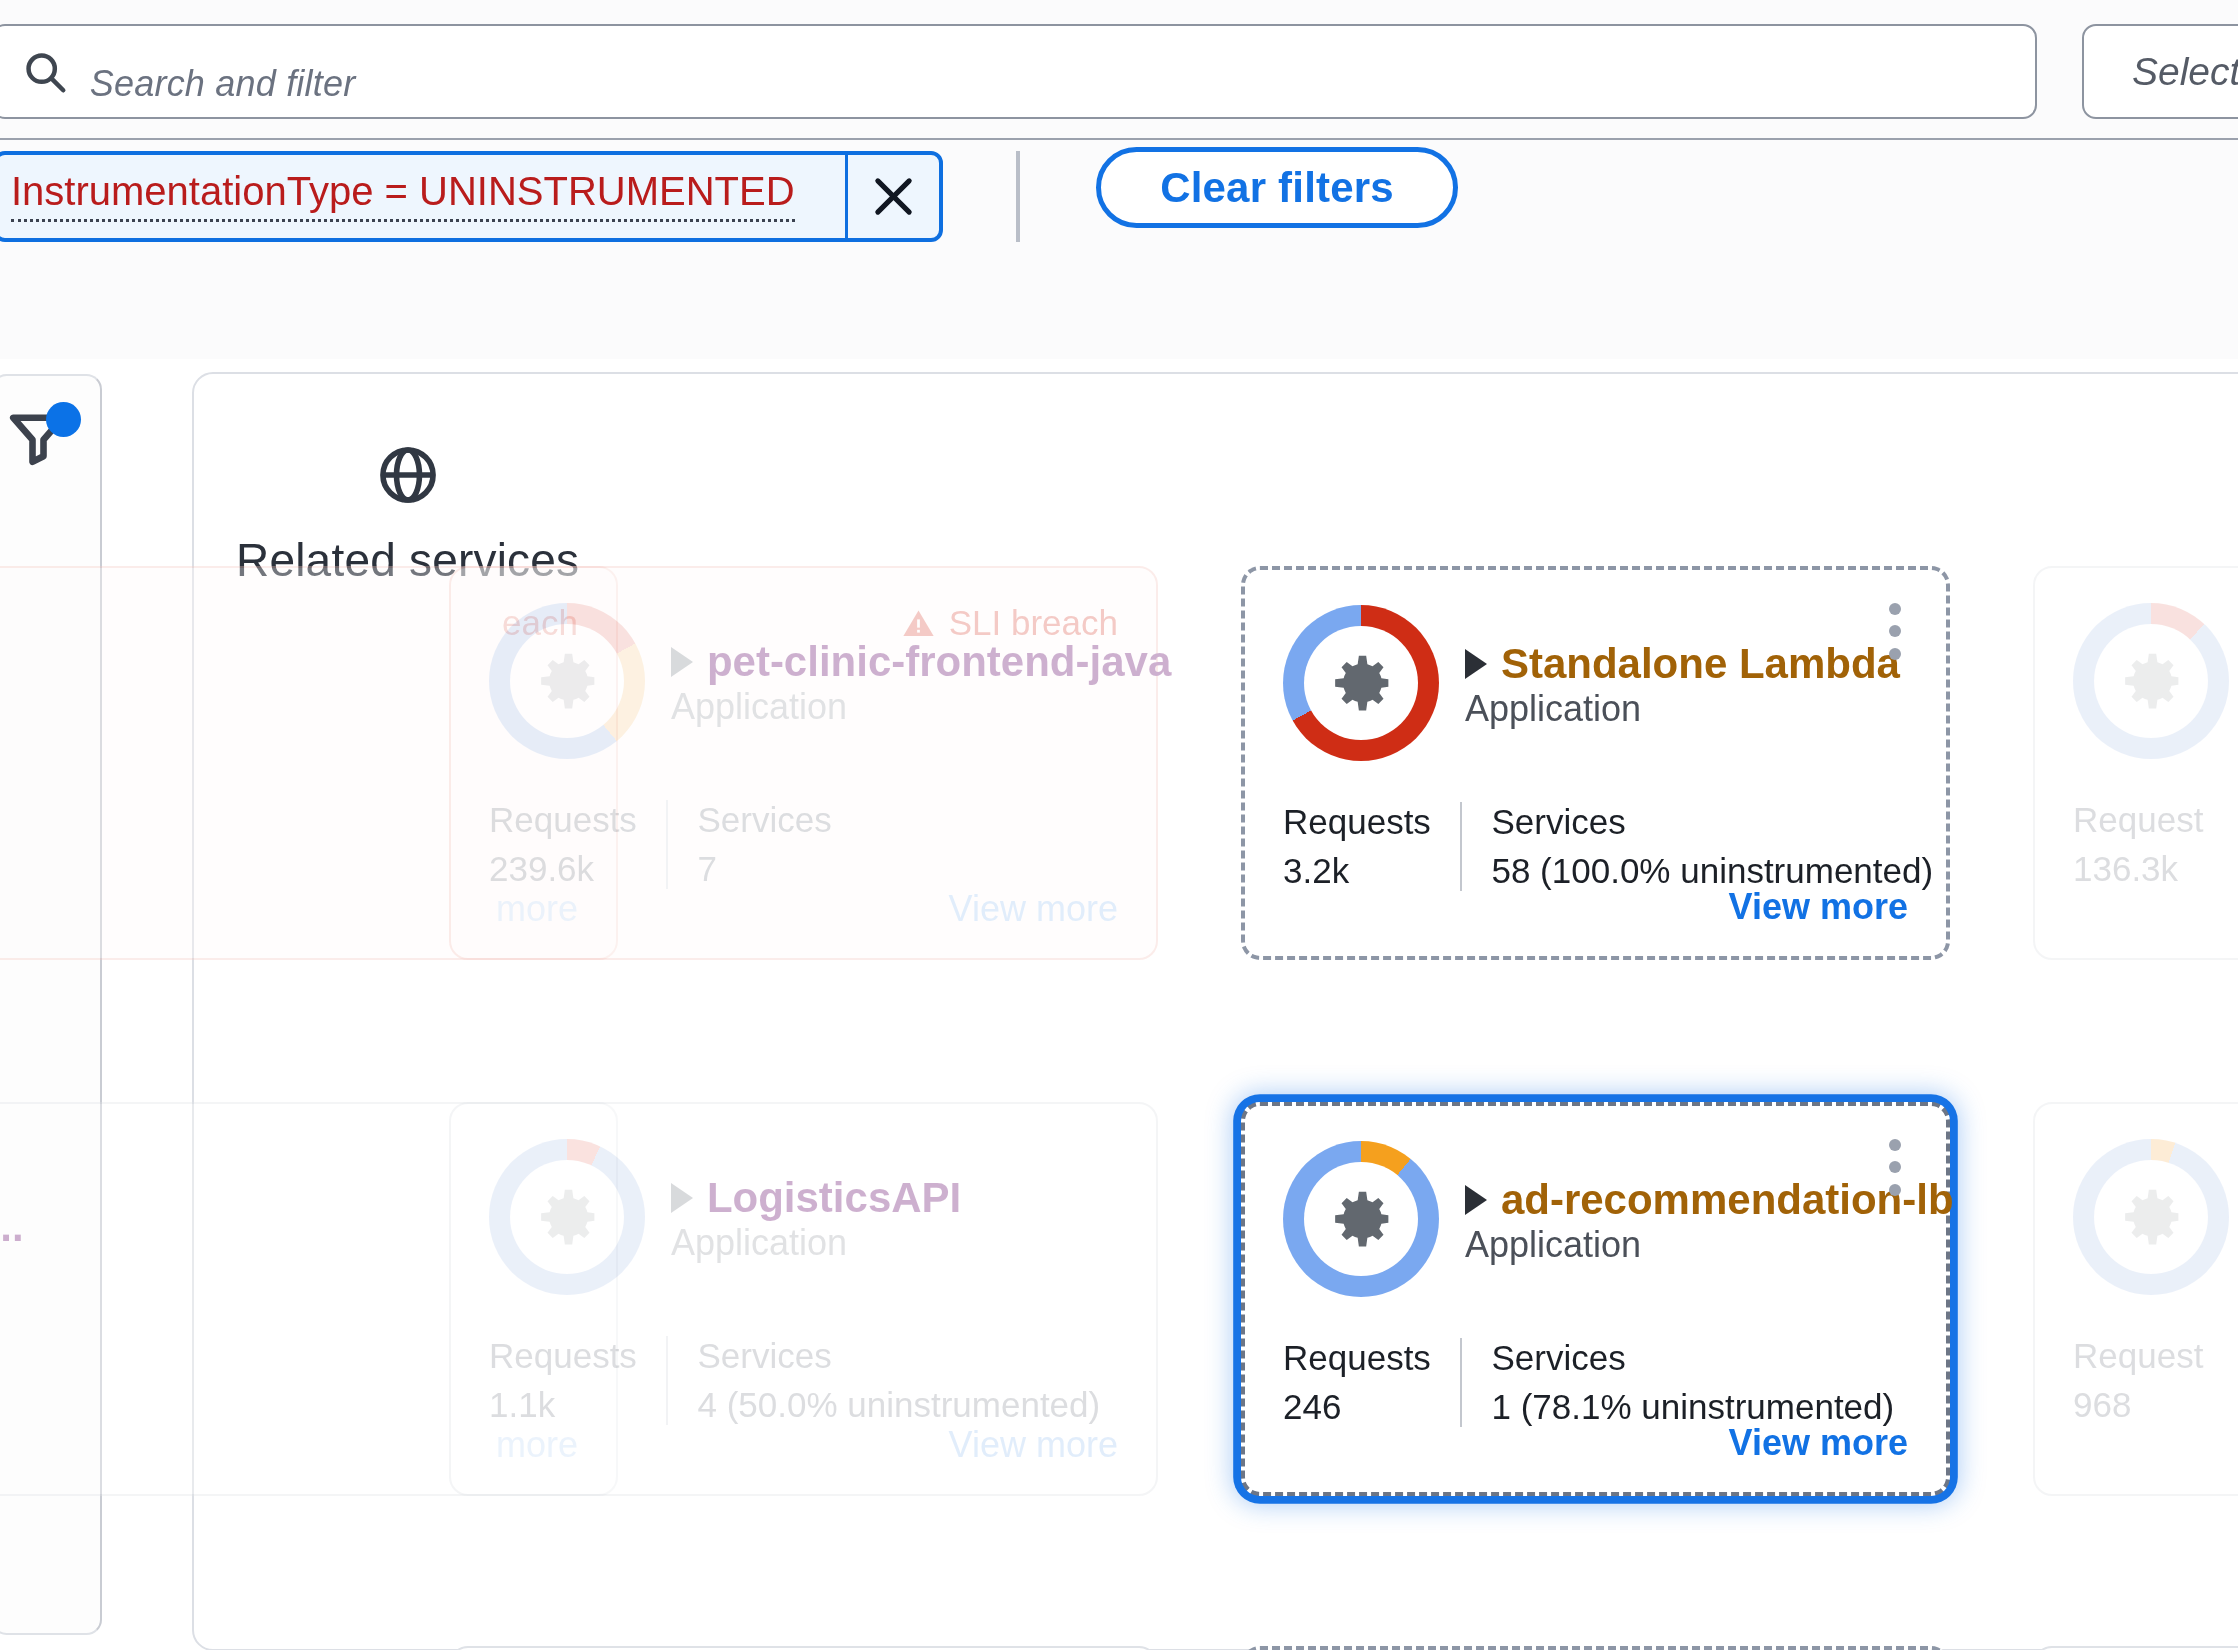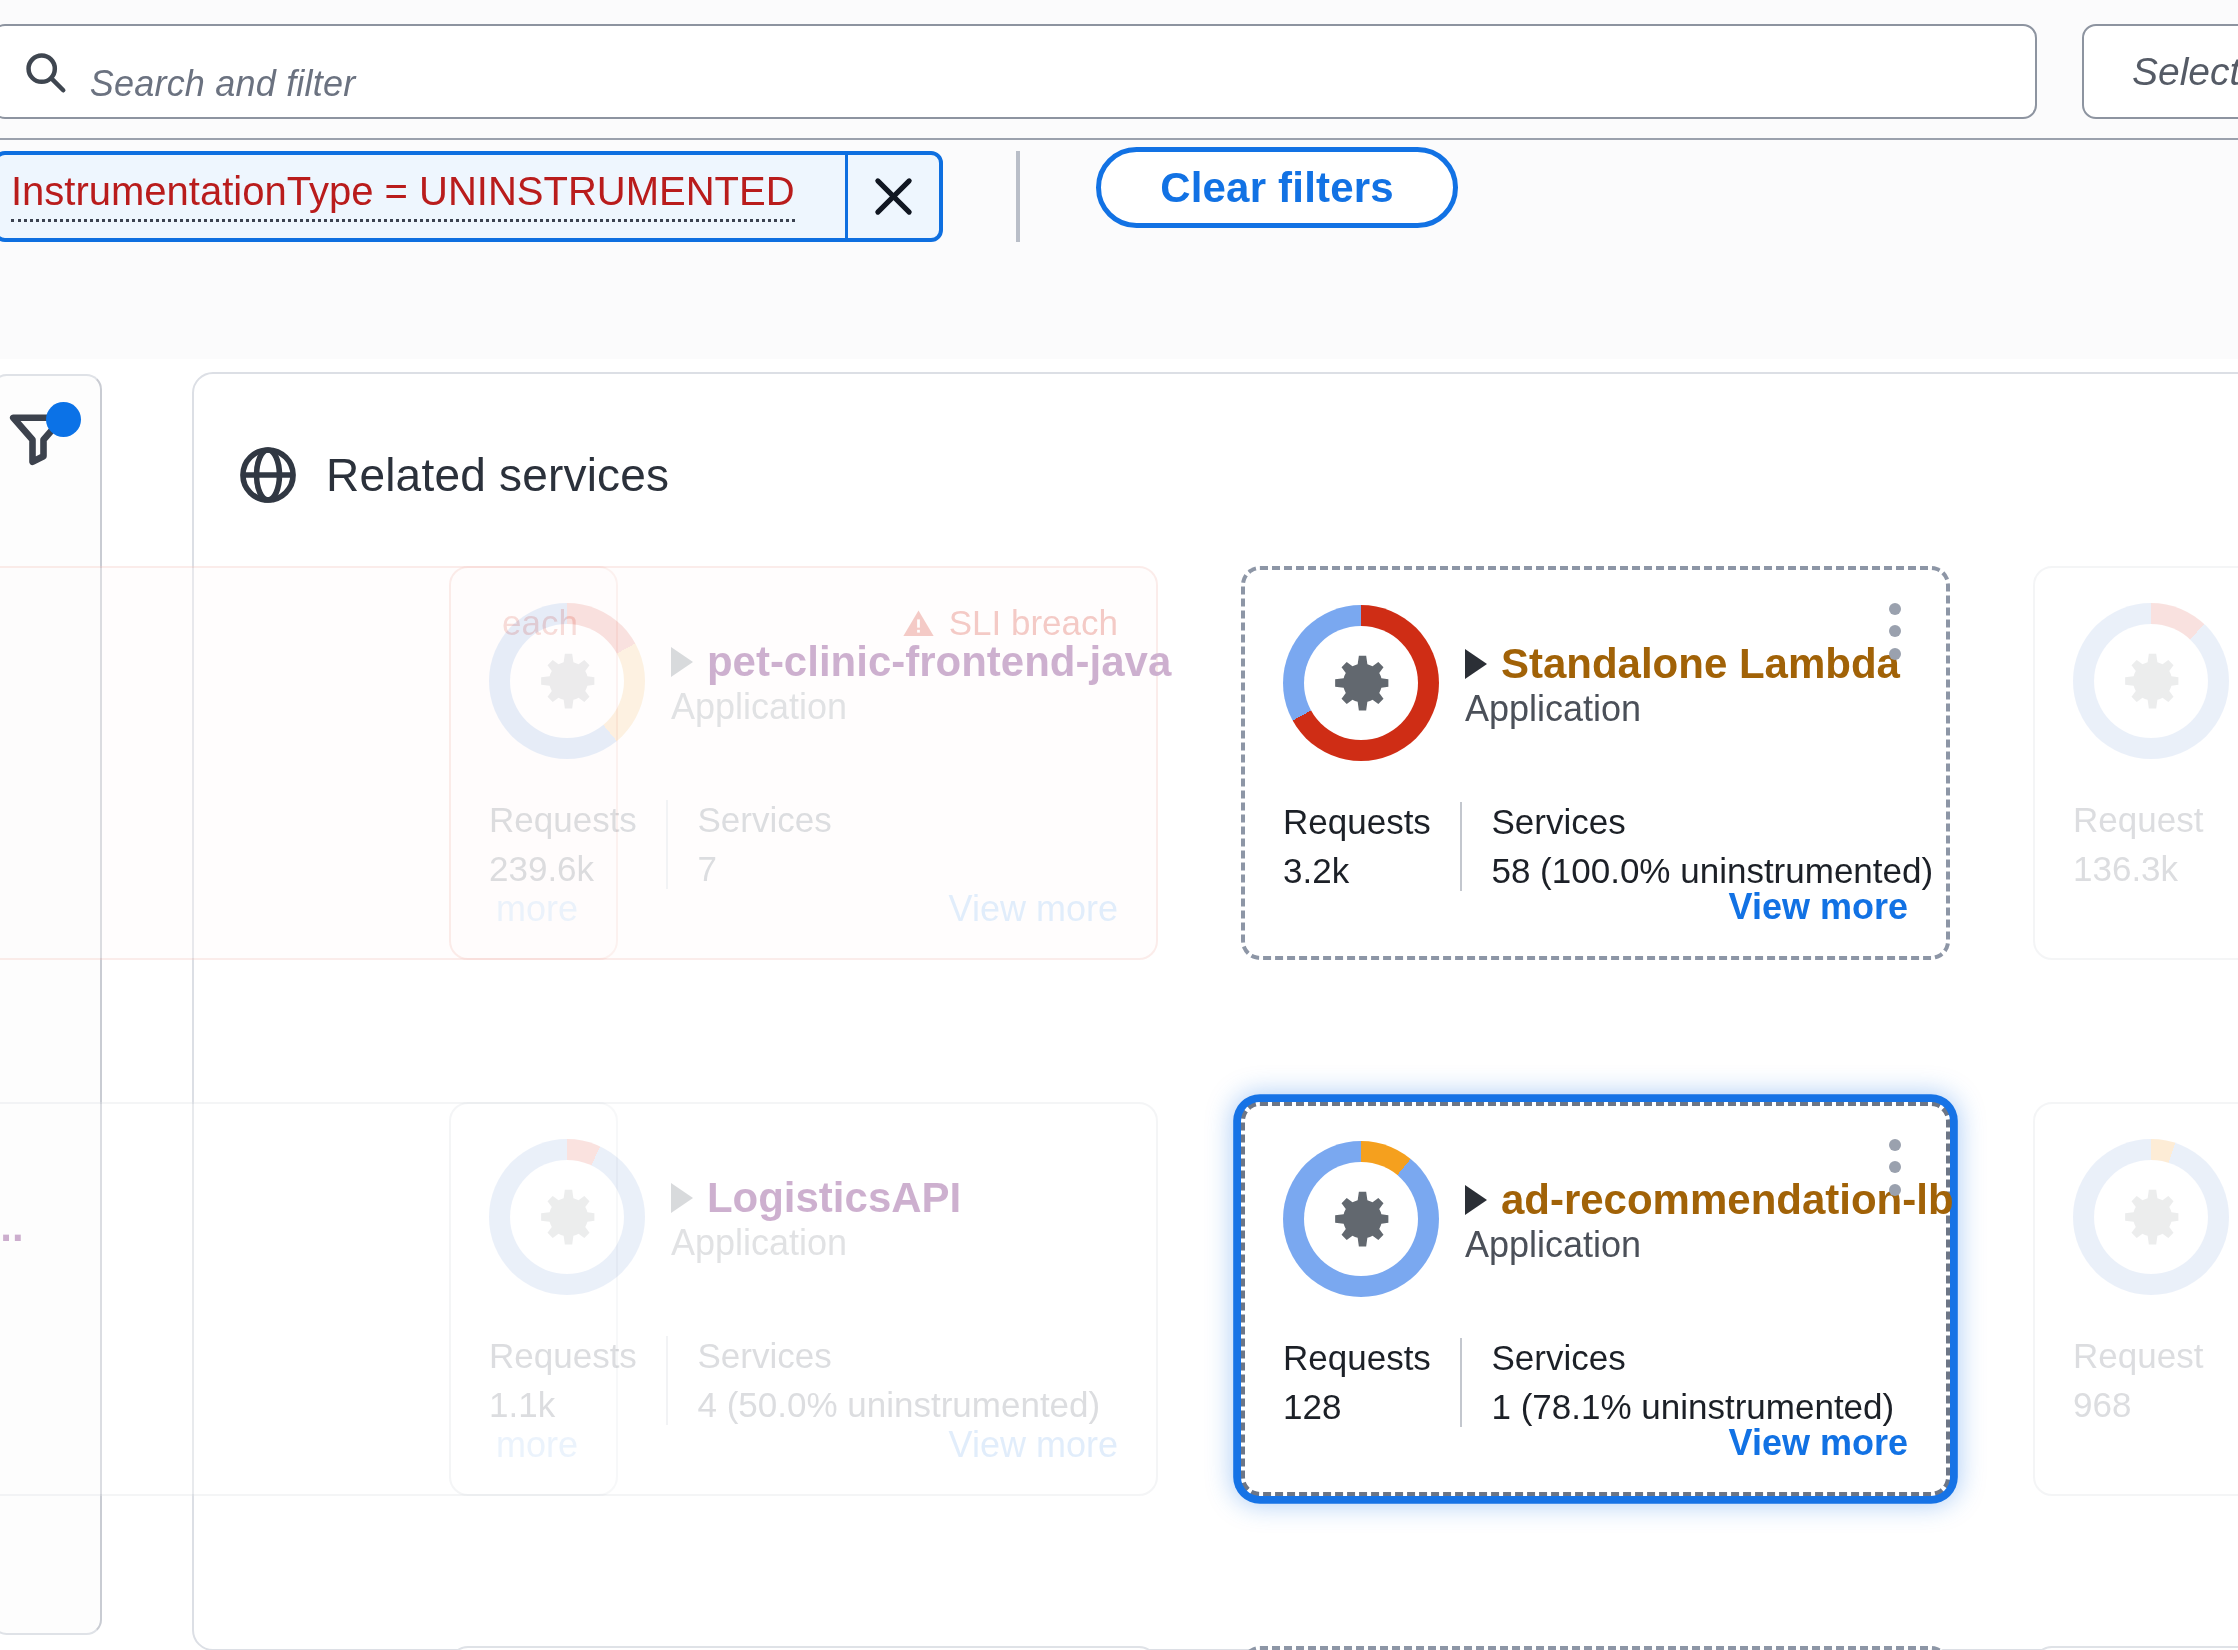--- a/index.html
+++ b/index.html
@@ -79,21 +79,21 @@
     position:absolute; right:-1.7px; top:-1.7px; width:35px; height:35px;
     border-radius:50%; background:#0b72e7;
   }
 
   
   .main-panel{
     position:absolute; left:192px; top:372px; width:2128px; height:1279px;
     background:#ffffff; border:2.6px solid #dcdfe5; border-radius:21px;
   }
   .panel-header{
-    position:absolute; left:42px; top:69px; display:flex; align-items:center; gap:26px;
+    position:absolute; left:42px; top:69px; display:flex; align-items:center; gap:26px;flex-direction:column;
   }
   .globe-icon{ width:64px; height:64px; color:#313843; }
   .panel-title{ font-size:46px; color:#2b313b; letter-spacing:0.2px; }
 
   
   .card-grid{
     position:absolute; left:-285px; top:192px; width:2405px; height:1081px;
   }
   .svc-card{
     position:absolute; width:709px; height:394px;
@@ -372,21 +372,21 @@
             <div class="svc-name-row">
               <span class="tri"></span>
               <span class="svc-name">ad-recommendation-lb</span>
             </div>
             <div class="svc-type">Application</div>
           </div>
         </div>
         <div class="stats">
           <div class="stat">
             <span class="stat-label">Requests</span>
-            <span class="stat-value">128</span>
+            <span class="stat-value">246</span>
           </div>
           <div class="stat-sep"></div>
           <div class="stat">
             <span class="stat-label">Services</span>
             <span class="stat-value">1 (78.1% uninstrumented)</span>
           </div>
         </div>
         <div class="view-more">View more</div>
       </div>
 

